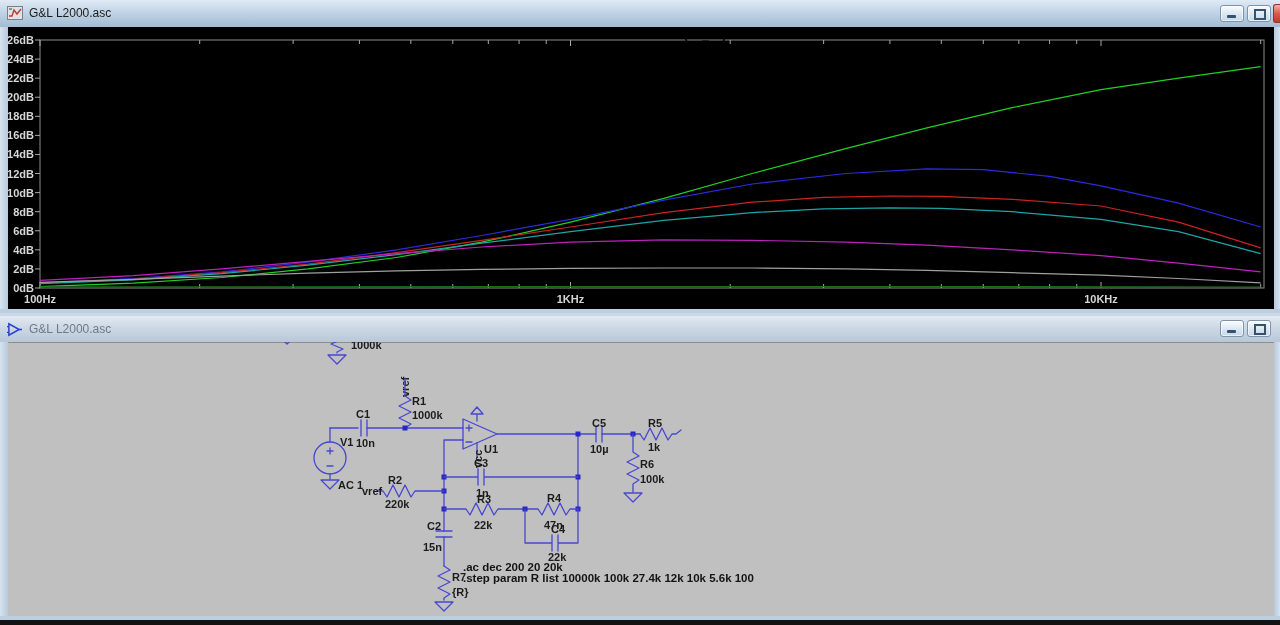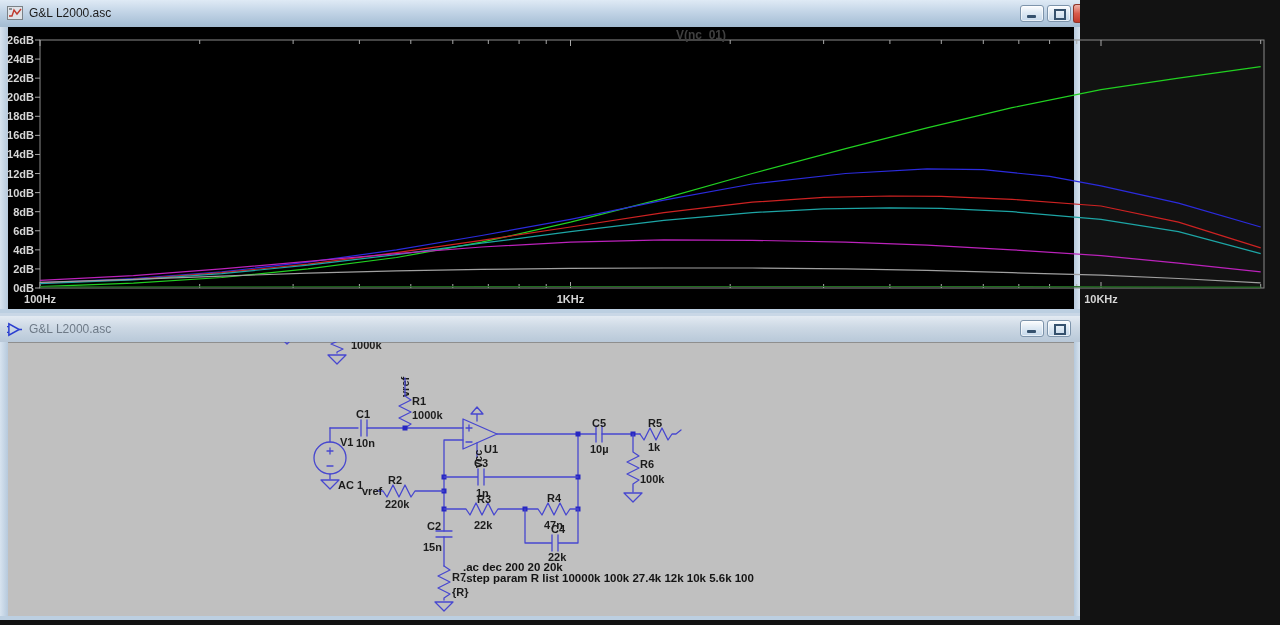--- a/index.html
+++ b/index.html
@@ -1,17 +1,17 @@
 <!DOCTYPE html>
 <html><head>
 <meta charset="utf-8">
 <style>
   html,body{margin:0;padding:0;background:#121212;width:1280px;height:625px;overflow:hidden;
     font-family:"Liberation Sans",sans-serif;}
-  .window{position:absolute;left:0;width:1080px;background:#c9d7e6;}
+  .window{position:absolute;left:0;width:1280px;background:#c9d7e6;}
   
   .titlebar{position:absolute;left:0;right:0;height:27px;
     background:linear-gradient(#dfeaf5,#c2d4e6 45%,#abc2d8 85%,#a3bbd2);
     border-bottom:1px solid #5f7488;}
   .titlebar.inactive{background:linear-gradient(#e3eaf2,#ccd8e4 45%,#b8c8d8);}
   .win-icon{position:absolute;left:7px;top:5px;width:16px;height:16px;}
   .win-title{position:absolute;left:29px;top:6px;font-size:12px;color:#1b1b1b;}
   .win-title.inactive{color:#6e7a87;}
   .cap-btn{position:absolute;top:5px;width:22px;height:15px;border:1px solid #7d94ab;border-radius:3px;
     background:linear-gradient(#fcfdfe,#dfeaf4 45%,#c5d8ea);box-shadow:inset 0 0 0 1px rgba(255,255,255,.6);}
@@ -25,21 +25,21 @@
     background:linear-gradient(90deg,#b6c9dc,#d7e3ef);}
   .frame-bottom{position:absolute;left:0;right:0;bottom:0;height:4px;background:#bccfe1;}
   
   #win-plot{top:0;height:313px;}
   #plot-client{position:absolute;left:8px;right:6px;top:27px;bottom:4px;background:#000;}
   #plot-svg{position:absolute;left:0;top:27px;width:1280px;height:282px;}
   .pframe{fill:none;stroke:#8a8a8a;stroke-width:1;}
   .ptick{stroke:#a8a8a8;stroke-width:1;}
   .plabel{fill:#d6d6d6;font:bold 11px "Liberation Sans",sans-serif;}
   #trace-title{position:absolute;left:576px;top:28px;width:150px;text-align:right;
-    font:bold 12px "Liberation Sans",sans-serif;color:#404040;}
+    font:bold 12px "Liberation Sans",sans-serif;color:#000000;}
   
   #win-schem{top:313px;height:307px;}
   #win-schem .titlebar{top:3px;height:26px;}
   #schem-client{position:absolute;left:8px;right:6px;top:29px;bottom:4px;background:#c0c0c0;
     border-top:1px solid #8e8e8e;}
   #schem-svg{position:absolute;left:0;top:29px;width:1280px;height:274px;}
   .sw{stroke:#4747cf;stroke-width:1.3;fill:none;stroke-linecap:round;stroke-linejoin:round;}
   .sdot{fill:#2727c2;stroke:none;}
   .stext{fill:#1c1c1c;font:bold 11px "Liberation Sans",sans-serif;}
   .sdir{fill:#141414;font:bold 11.5px "Liberation Sans",sans-serif;}

